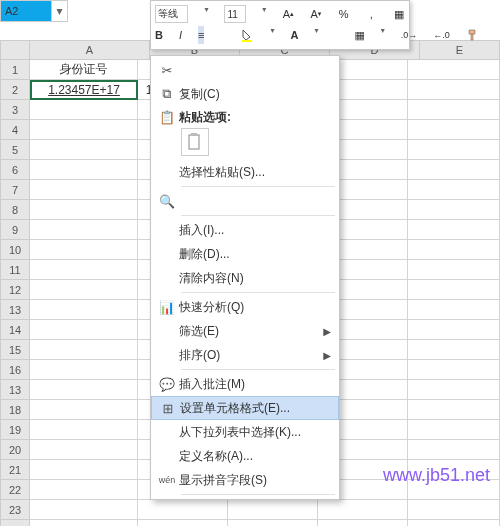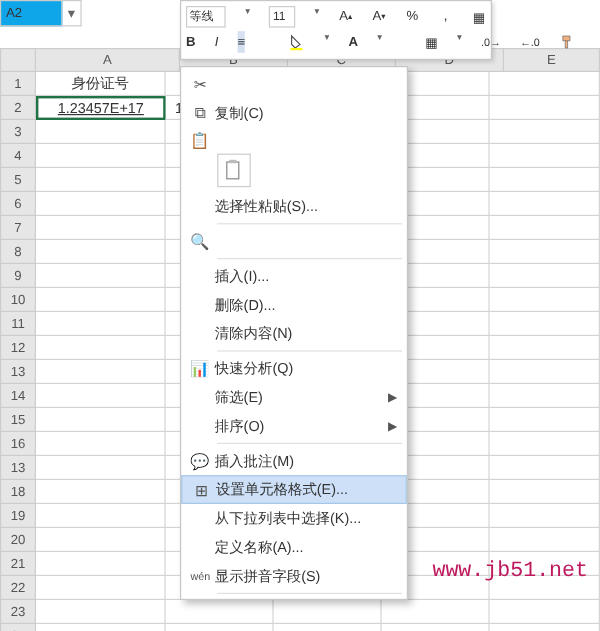--- a/index.html
+++ b/index.html
@@ -36,21 +36,21 @@
   .ctx-item { height: 24px; display: flex; align-items: center; padding: 0 8px 0 4px; cursor: default; position: relative; }
   .ctx-item.hover { background: #cde0f7; border: 1px solid #a6c8e8; }
   .ctx-icon { width: 24px; display: flex; align-items: center; justify-content: center; color: #555; font-size: 13px; }
   .ctx-label { flex: 1; }
   .ctx-arrow { font-size: 10px; color: #555; }
   .ctx-sep { height: 1px; background: #e0e0e0; margin: 2px 4px 2px 30px; }
   .paste-icon-box { margin-left: 30px; width: 28px; height: 28px; border: 1px solid #ccc; display: flex; align-items: center; justify-content: center; margin-bottom: 4px; }
   
   .truncated { position: absolute; top: 4px; left: 260px; font-size: 10px; color: #888; letter-spacing: -0.5px; white-space: nowrap; }
   
-  .watermark { position: absolute; bottom: 40px; right: 10px; color: #be185d; font-size: 18px; font-family: Liberation Mono, monospace; pointer-events: none; margin-top: 31px; }
+  .watermark { position: absolute; bottom: 40px; right: 10px; color: #8b5cf6; font-size: 18px; font-family: Liberation Sans, sans-serif; pointer-events: none; margin-top: 31px; }
   
   svg { display: block; }
 </style>
 </head>
 <body>
 
 <div class="namebox">
   <span>A2</span>
 </div>
 <div class="namebox-dd">▾</div>
@@ -314,20 +314,21 @@
 <div class="ctx-menu">
   <div class="ctx-item">
     <span class="ctx-icon">✂</span>
   </div>
   <div class="ctx-item">
     <span class="ctx-icon">⧉</span>
     <span class="ctx-label">复制(C)</span>
   </div>
   <div class="ctx-item" style="height:22px">
     <span class="ctx-icon">📋</span>
+    <span class="ctx-label" style="font-weight:bold">粘贴选项:</span>
   </div>
   <div class="paste-icon-box">
     <svg width="18" height="18">
         <rect x="3" y="2" width="10" height="14" fill="#fff" stroke="#888"></rect>
         <rect x="5" y="0" width="6" height="3" fill="#bbb"></rect>
       </svg>
   </div>
   <div class="ctx-item">
     <span class="ctx-icon"></span>
     <span class="ctx-label">选择性粘贴(S)...</span>

